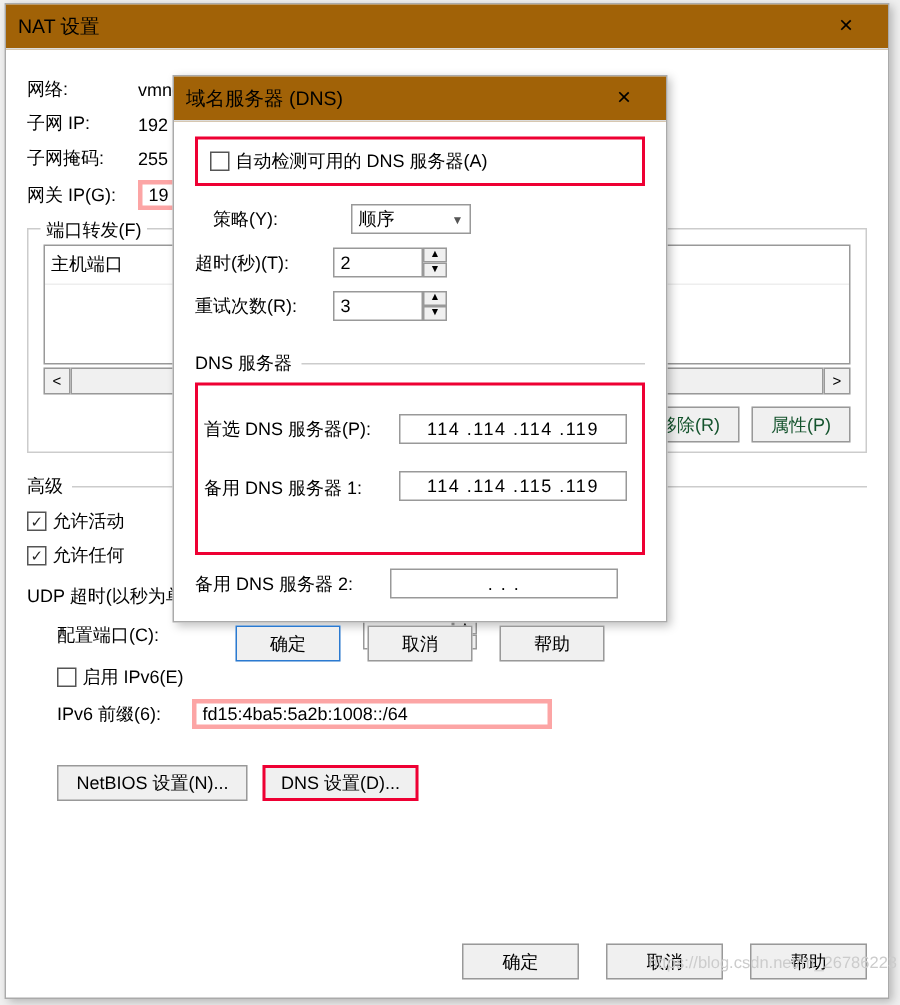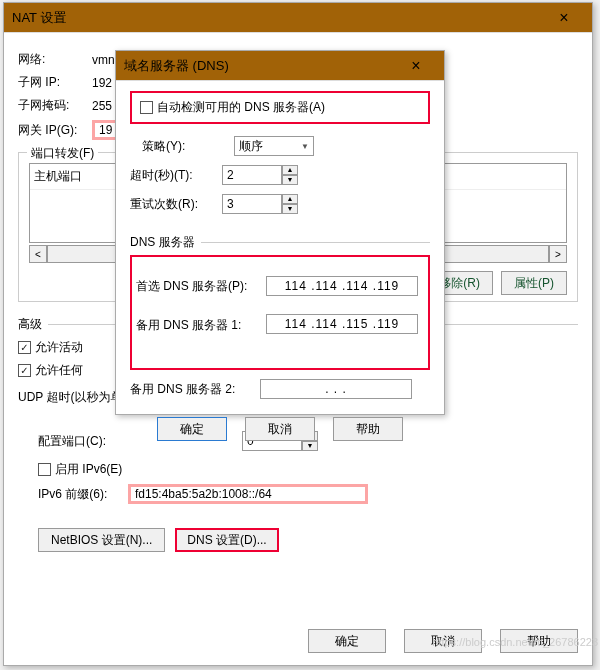--- a/index.html
+++ b/index.html
@@ -99,21 +99,21 @@
       <span style="width:180px">UDP 超时(以秒为单位)(U):</span>
       <div class="spinner">
         <input value="30" style="">
         <div class="arrows">
             <div>▲</div>
             <div>▼</div>
           </div>
       </div>
     </div>
 
-    <div class="row" style="margin-top:24px;gap:44px;">
+    <div class="row" style="margin-top:6px;gap:44px;">
       <span style="width:180px; padding-left:20px;">配置端口(C):</span>
       <div class="spinner">
         <input value="0" style="">
         <div class="arrows">
             <div>▲</div>
             <div>▼</div>
           </div>
       </div>
     </div>
 

